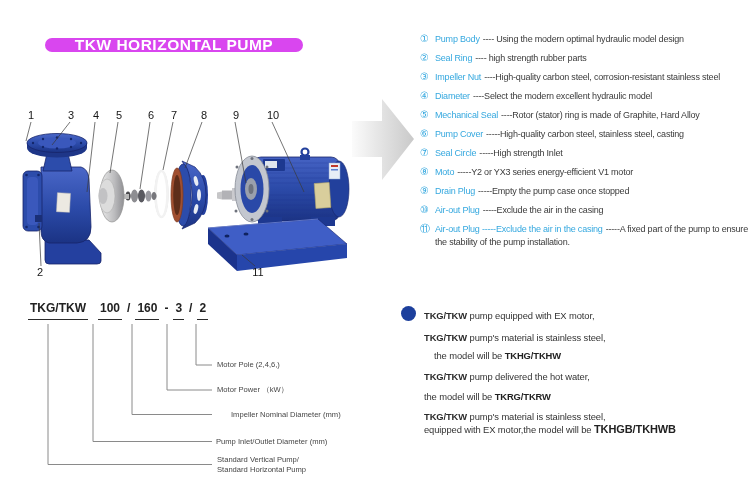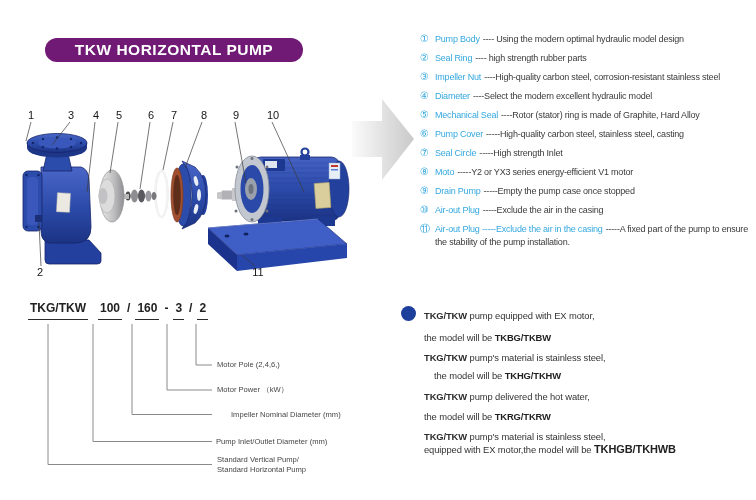--- a/index.html
+++ b/index.html
@@ -1,20 +1,20 @@
 <!DOCTYPE html>
 <html><head>
 <meta charset="utf-8">
 <style>
   html,body{margin:0;padding:0;background:#ffffff;}
   #canvas{position:relative;width:756px;height:500px;background:#ffffff;overflow:hidden;
           font-family:"Liberation Sans",sans-serif;}
 
   
-  .banner{position:absolute;left:45px;top:38px;width:258px;height:24px;background:#701a75;
+  .banner{position:absolute;left:45px;top:38px;width:258px;height:14px;background:#d946ef;
           border-radius:16px;display:flex;align-items:center;justify-content:center;}
   .banner span{color:#ffffff;font-size:15.5px;font-weight:bold;letter-spacing:.5px;}
 
   
   .diagram-svg{position:absolute;left:15px;top:95px;}
   .leader{stroke:#3a3a3a;stroke-width:.7;}
   .pnum-svg{font-family:"Liberation Sans",sans-serif;font-size:11px;fill:#161616;}
 
   
   .parts-list{position:absolute;left:420px;top:33px;width:338px;list-style:none;margin:0;padding:0;}
@@ -236,21 +236,21 @@
     <li class="pitem">
         <span class="pnum">⑦</span>
         <span class="ptext"><span class="pname">Seal Circle</span><span class="pdesc">-----High strength Inlet</span></span>
       </li>
     <li class="pitem">
         <span class="pnum">⑧</span>
         <span class="ptext"><span class="pname">Moto</span><span class="pdesc">-----Y2 or YX3 series energy-efficient V1 motor</span></span>
       </li>
     <li class="pitem">
         <span class="pnum">⑨</span>
-        <span class="ptext"><span class="pname">Drain Pump</span><span class="pdesc">-----Empty the pump case once stopped</span></span>
+        <span class="ptext"><span class="pname">Drain Plug</span><span class="pdesc">-----Empty the pump case once stopped</span></span>
       </li>
     <li class="pitem">
         <span class="pnum">⑩</span>
         <span class="ptext"><span class="pname">Air-out Plug</span><span class="pdesc">-----Exclude the air in the casing</span></span>
       </li>
     <li class="pitem">
         <span class="pnum">⑪</span>
         <span class="ptext"><span class="pname">Air-out Plug -----Exclude the air in the casing</span><span class="pdesc">-----A fixed part of the pump to ensure the stability of the pump installation.</span></span>
       </li>
   </ul>
@@ -280,21 +280,20 @@
     <div class="bk-label" style="left:188px;top:118.5px;">Pump Inlet/Outlet Diameter (mm)</div>
     <div class="bk-label" style="left:189px;top:137px;">
       <div>Standard Vertical Pump/</div>
       <div>Standard  Horizontal Pump</div>
     </div>
   </div>
 
   <div class="bullet-dot"></div>
   <div class="variants">
     <div class="vrow m1"><span class="vlead">TKG/TKW</span><span class="vtext"> pump equipped with EX motor,</span><span class="vmodel"></span></div>
-    <div class="vrow m2"><span class="vlead"></span><span class="vtext">the model will be </span><span class="vmodel">TKBG/TKBW</span></div>
     <div class="vrow m3"><span class="vlead">TKG/TKW</span><span class="vtext"> pump's material is stainless steel,</span><span class="vmodel"></span></div>
     <div class="vrow m4"><span class="vlead"></span><span class="vtext">the model will be </span><span class="vmodel">TKHG/TKHW</span></div>
     <div class="vrow m5"><span class="vlead">TKG/TKW</span><span class="vtext"> pump delivered the hot water,</span><span class="vmodel"></span></div>
     <div class="vrow m6"><span class="vlead"></span><span class="vtext">the model will be </span><span class="vmodel">TKRG/TKRW</span></div>
     <div class="vrow m7"><span class="vlead">TKG/TKW</span><span class="vtext"> pump's material is stainless steel,</span><span class="vmodel"></span></div>
     <div class="vrow"><span class="vlead"></span><span class="vtext">equipped with EX motor,the model will be </span><span class="vmodel big">TKHGB/TKHWB</span></div>
   </div>
 
 </div>
 

